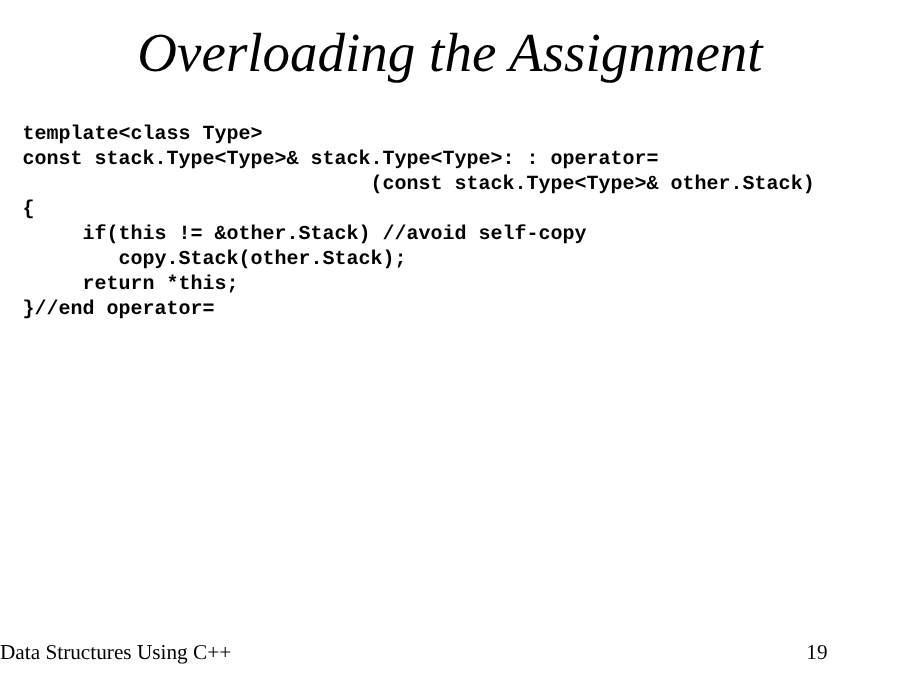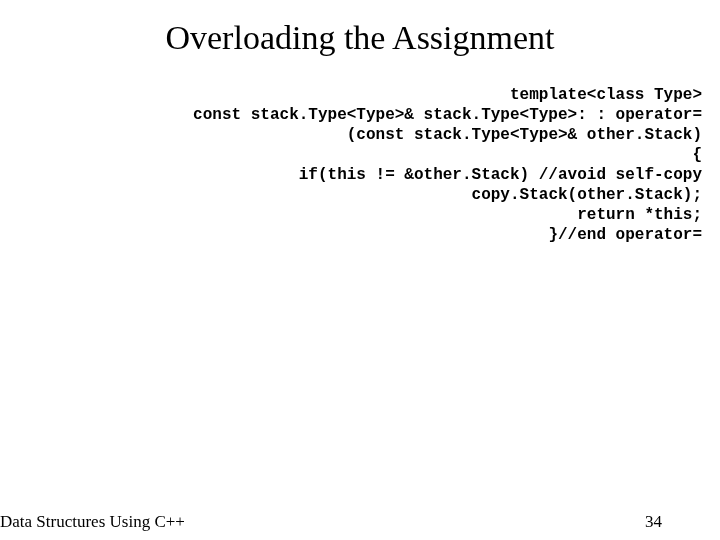--- a/index.html
+++ b/index.html
@@ -13,33 +13,33 @@
     overflow: hidden;
   }
   .slide {
     position: relative;
     width: 720px;
     height: 540px;
     box-sizing: border-box;
   }
   .title {
     text-align: center;
-    font-size: 34px;
+    font-size: 44px;
     line-height: 1.15;
     padding-top: 18px;
     font-weight: normal;
+    font-style: italic;
   }
   .code-block {
     font-family: "Courier New", Courier, monospace;
     font-weight: bold;
     font-size: 16px;
     line-height: 1.25;
     white-space: pre;
     padding: 28px 18px 0 18px;
-    text-align: right;
   }
   .footer {
     position: absolute;
     bottom: 28px;
     left: 0;
     width: 100%;
     font-size: 17px;
   }
   .footer-center {
     position: absolute;
@@ -65,16 +65,16 @@
 <span>const stack.Type&lt;Type&gt;&amp; stack.Type&lt;Type&gt;: : operator=</span>
 <span>                             (const stack.Type&lt;Type&gt;&amp; other.Stack)</span>
 <span>{</span>
 <span>     if(this != &amp;other.Stack) //avoid self-copy</span>
 <span>        copy.Stack(other.Stack);</span>
 <span>     return *this;</span>
 <span>}//end operator=</span></div>
 
   <div class="footer">
     <div class="footer-center">Data Structures Using C++</div>
-    <div class="footer-right">34</div>
+    <div class="footer-right">19</div>
   </div>
 
 </div>
 
 </body></html>

